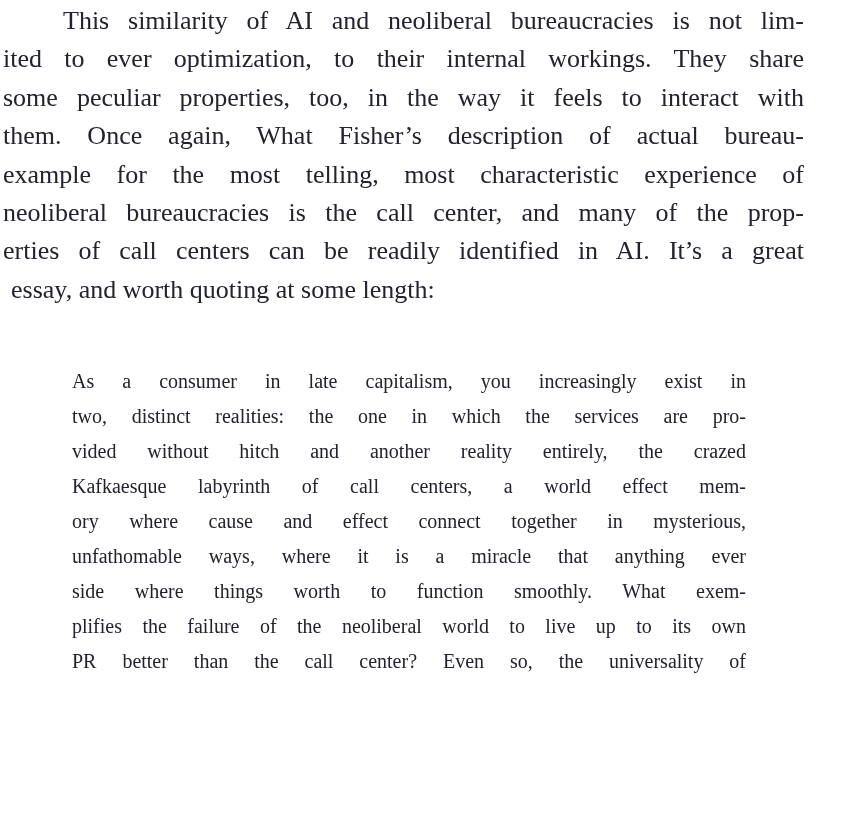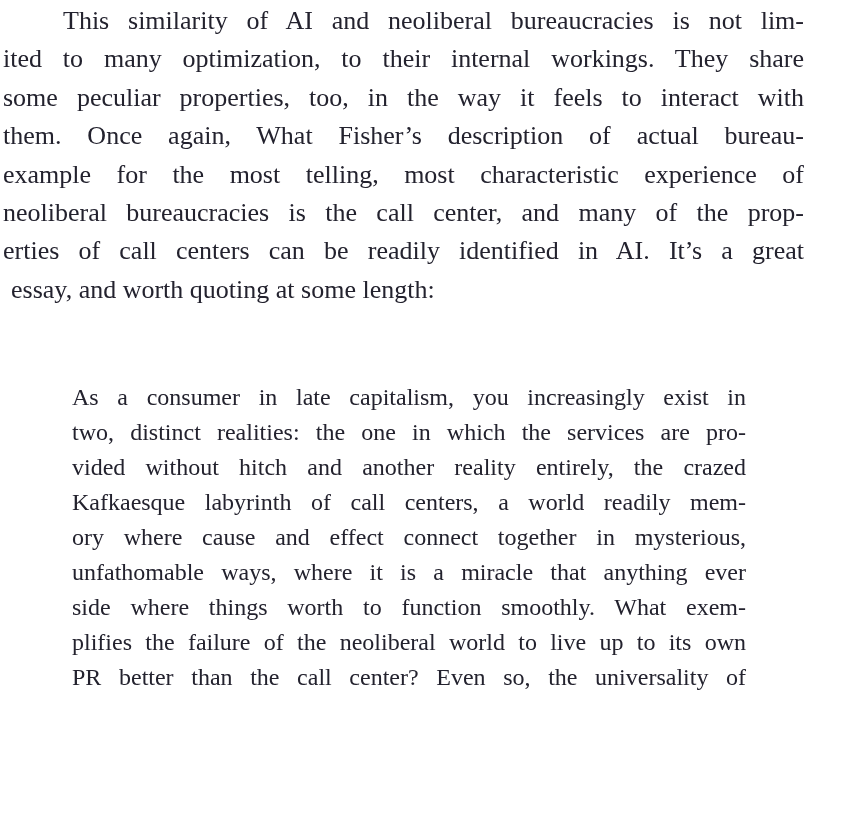--- a/index.html
+++ b/index.html
@@ -36,54 +36,54 @@
   }
   .body-para .line.last {
     text-align: left;
     text-align-last: left;
     margin-left: 8px;
     -moz-text-align-last: left;
   }
   .block-quote {
     position: absolute;
     left: 72px;
-    top: 380px;
+    top: 364px;
     width: 674px;
-    font-size: 24px;
+    font-size: 20px;
     line-height: 35px;
   }
   .block-quote .line {
     height: 35px;
     overflow: hidden;
     text-align: justify;
     text-align-last: justify;
     -moz-text-align-last: justify;
   }
 </style>
 </head>
 <body>
 
 <div class="page">
 
   <div class="body-para">
     <div class="line first">This similarity of AI and neoliberal bureaucracies is not lim-</div>
-    <div class="line">ited to many optimization, to their internal workings. They share</div>
+    <div class="line">ited to ever optimization, to their internal workings. They share</div>
     <div class="line">some peculiar properties, too, in the way it feels to interact with</div>
     <div class="line">them. Once again, What Fisher’s description of actual bureau-</div>
     <div class="line">example for the most telling, most characteristic experience of</div>
     <div class="line">neoliberal bureaucracies is the call center, and many of the prop-</div>
     <div class="line">erties of call centers can be readily identified in AI. It’s a great</div>
     <div class="line last">essay, and worth quoting at some length:</div>
   </div>
 
   <div class="block-quote">
     <div class="line">As a consumer in late capitalism, you increasingly exist in</div>
     <div class="line">two, distinct realities: the one in which the services are pro-</div>
     <div class="line">vided without hitch and another reality entirely, the crazed</div>
-    <div class="line">Kafkaesque labyrinth of call centers, a world readily mem-</div>
+    <div class="line">Kafkaesque labyrinth of call centers, a world effect mem-</div>
     <div class="line">ory where cause and effect connect together in mysterious,</div>
     <div class="line">unfathomable ways, where it is a miracle that anything ever</div>
     <div class="line">side where things worth to function smoothly. What exem-</div>
     <div class="line">plifies the failure of the neoliberal world to live up to its own</div>
     <div class="line">PR better than the call center? Even so, the universality of</div>
   </div>
 
 </div>
 
 </body></html>

